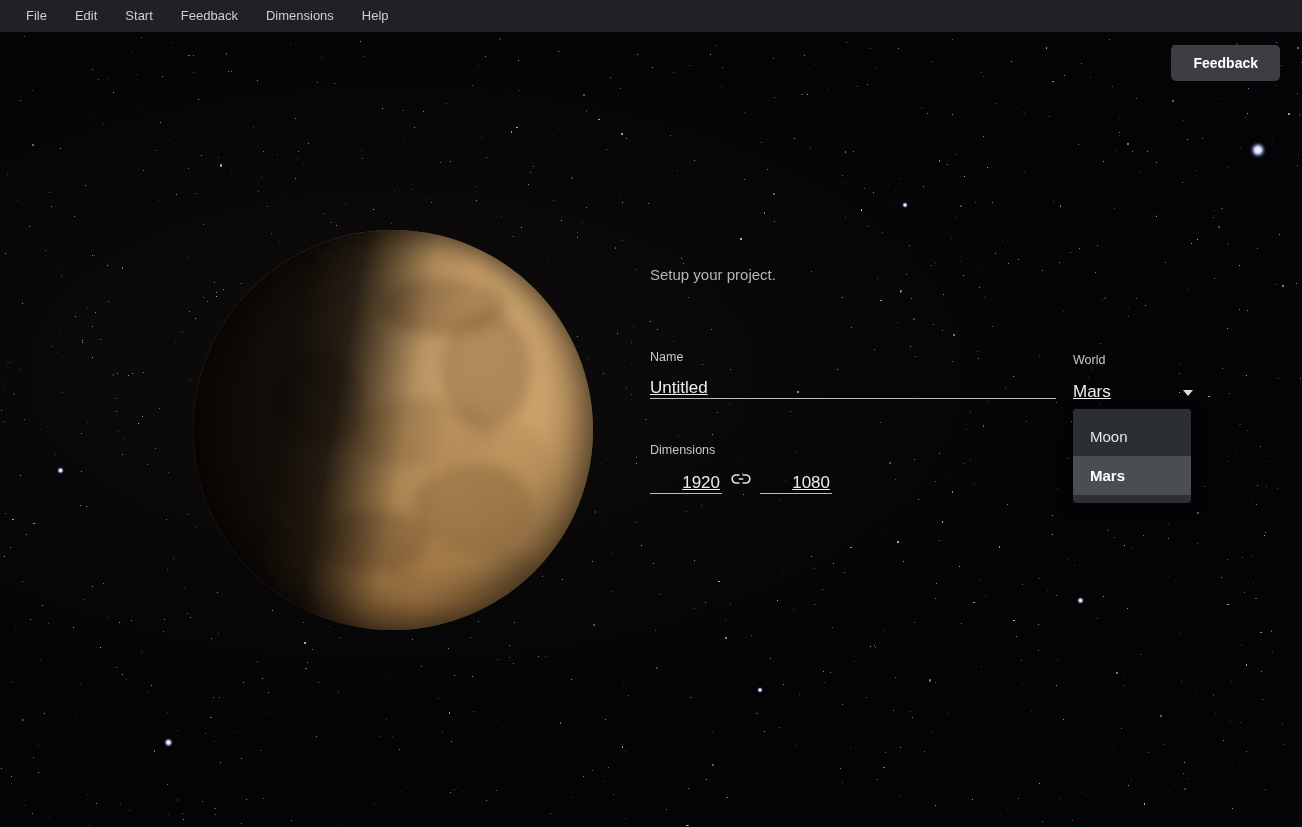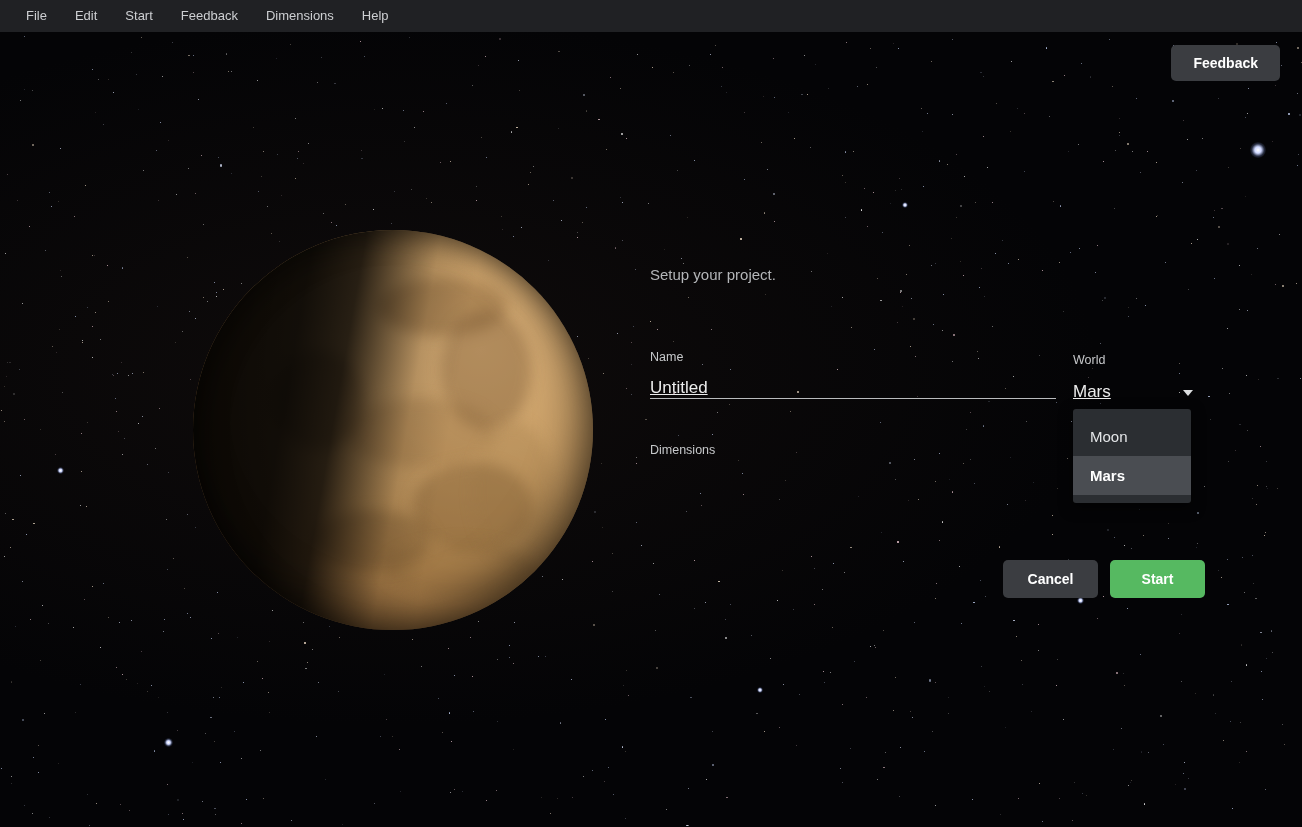--- a/index.html
+++ b/index.html
@@ -1188,27 +1188,38 @@
     <div id="row-world">
       <div class="field-label">World</div>
       <div class="select-row">
         <div class="field-value">Mars</div>
         <div class="caret"></div>
       </div>
     </div>
 
     <div id="row-dims">
       <div class="field-label">Dimensions</div>
+      <div id="dims-inner">
+        <div class="underline-field dim-input">
+          <div class="field-value num">1920</div>
+        </div>
+        <div id="link-icon">
+          <svg width="20" height="14" viewBox="0 0 24 16" fill="none" stroke="#e0e2e4" stroke-width="2" stroke-linecap="round">
+            <path d="M10 8 H14"></path>
+            <path d="M9.5 3.2 H6.2 a4.8 4.8 0 0 0 0 9.6 H9.5"></path>
+            <path d="M14.5 3.2 H17.8 a4.8 4.8 0 0 1 0 9.6 H14.5"></path>
+          </svg>
+        </div>
+        <div class="underline-field dim-input">
+          <div class="field-value num">1080</div>
+        </div>
+      </div>
     </div>
 
 
-    <div id="buttons">
-      <button class="btn" id="cancel-btn">Cancel</button>
-      <button class="btn" id="start-btn">Start</button>
-    </div>
   </div>
 
   <div id="world-dropdown">
     <div class="dd-item">Moon</div>
     <div class="dd-item selected">Mars</div>
   </div>
 
 
 </div>
 

